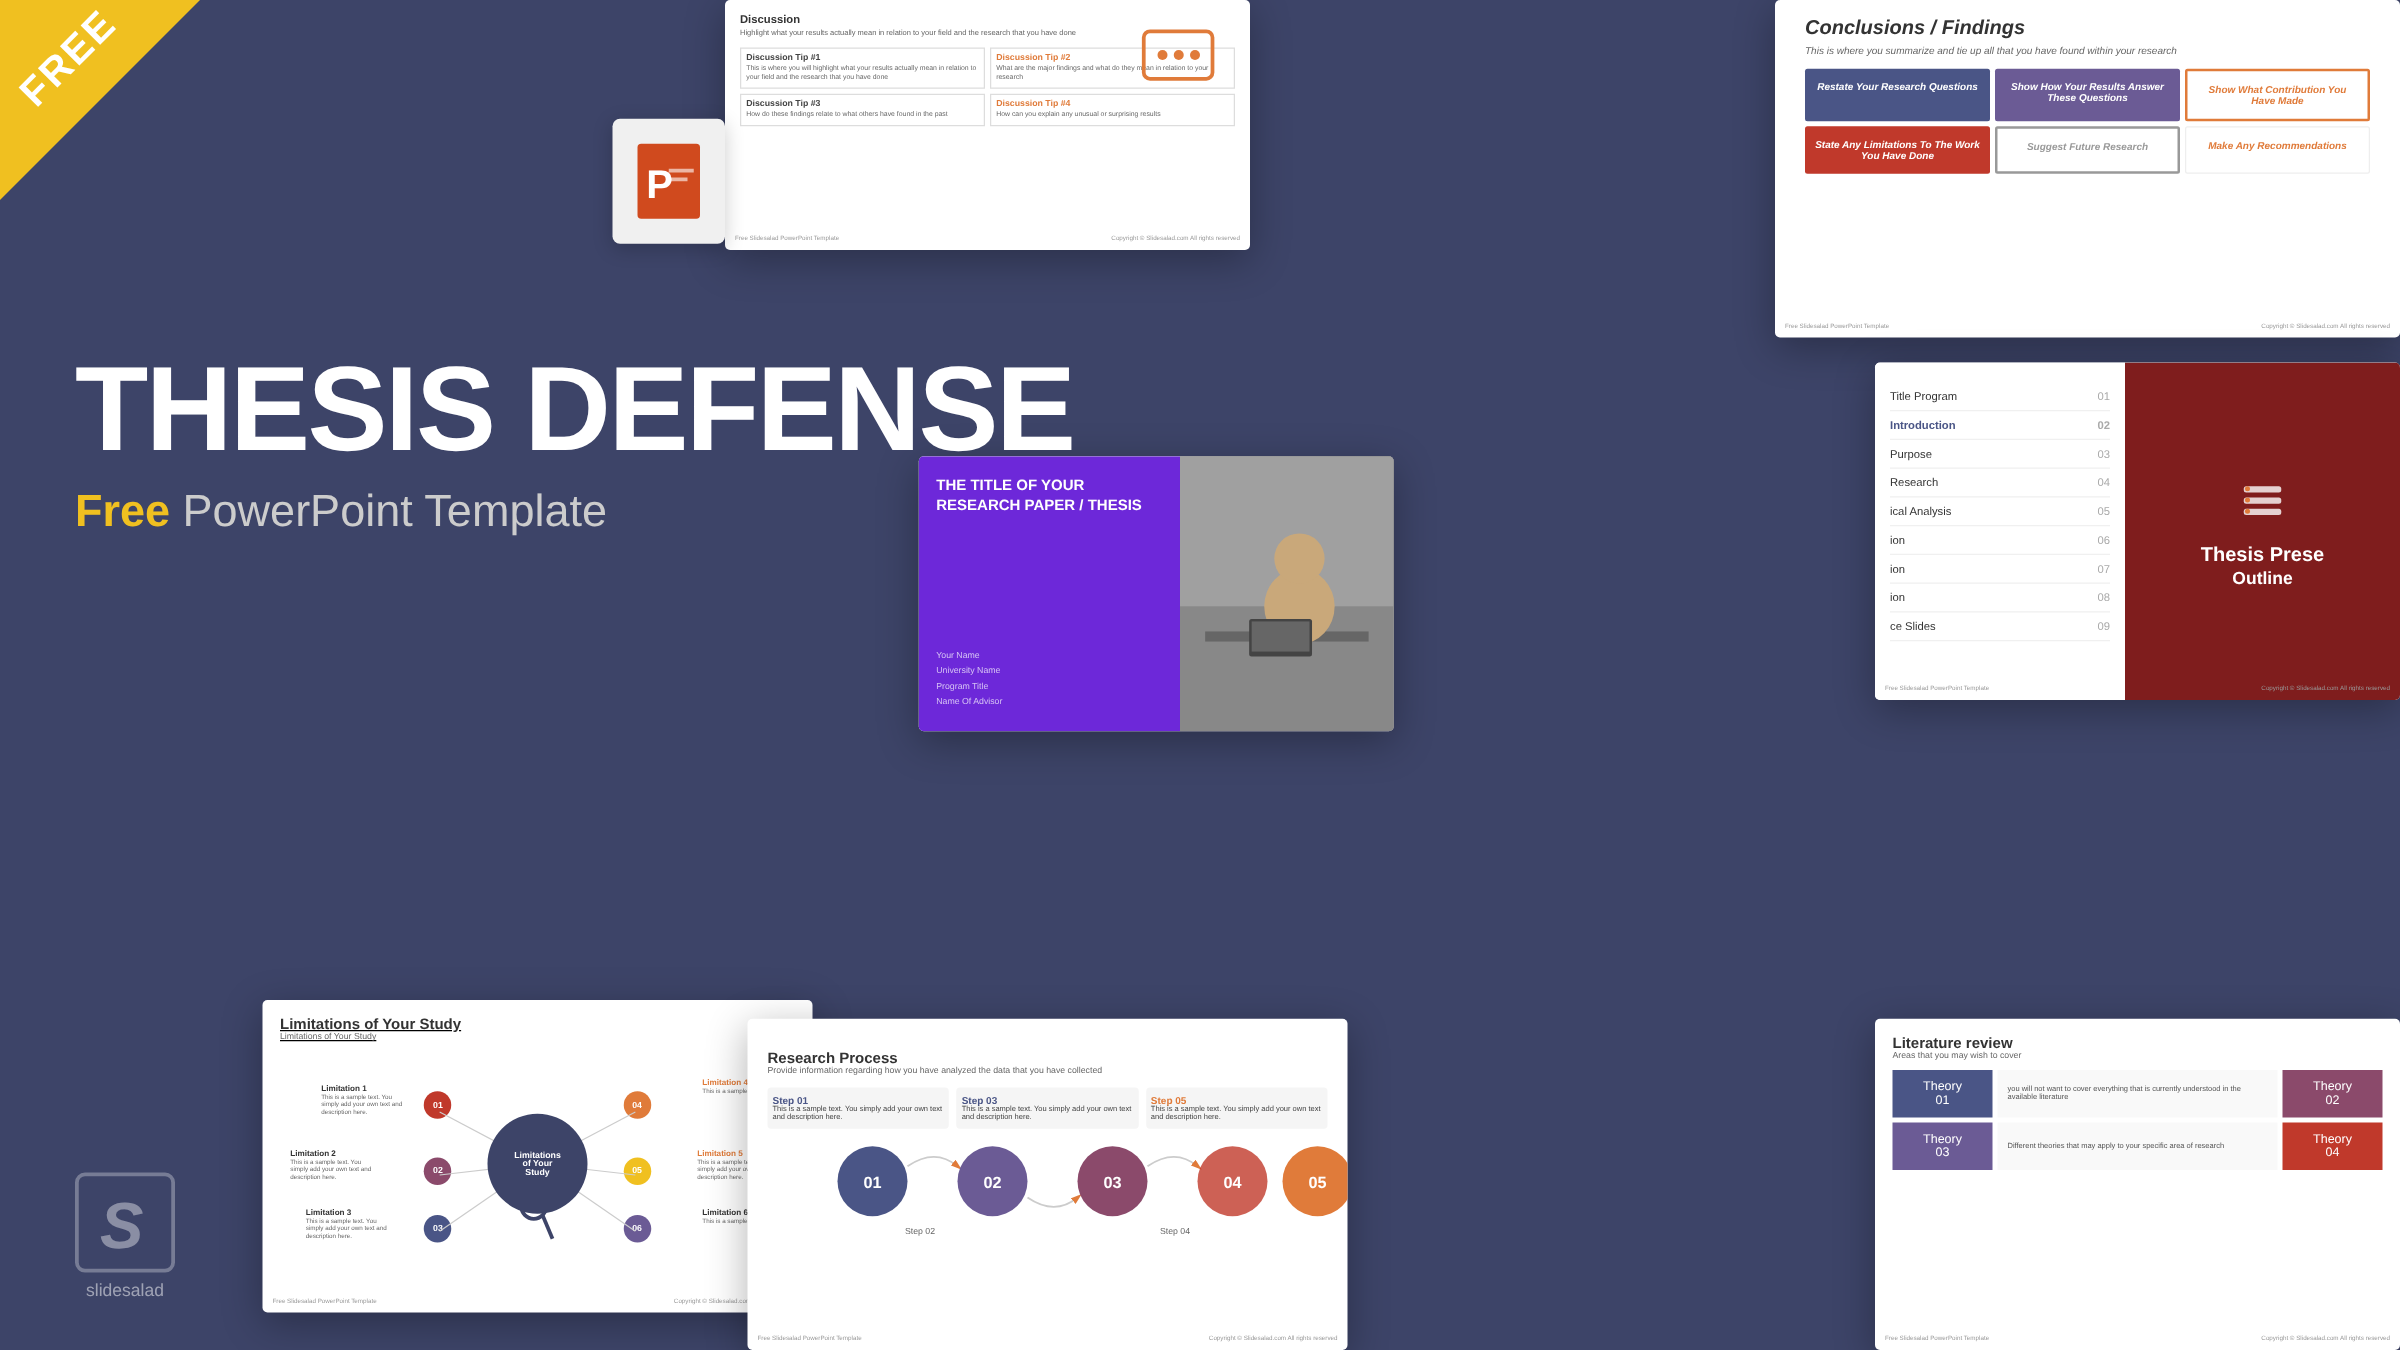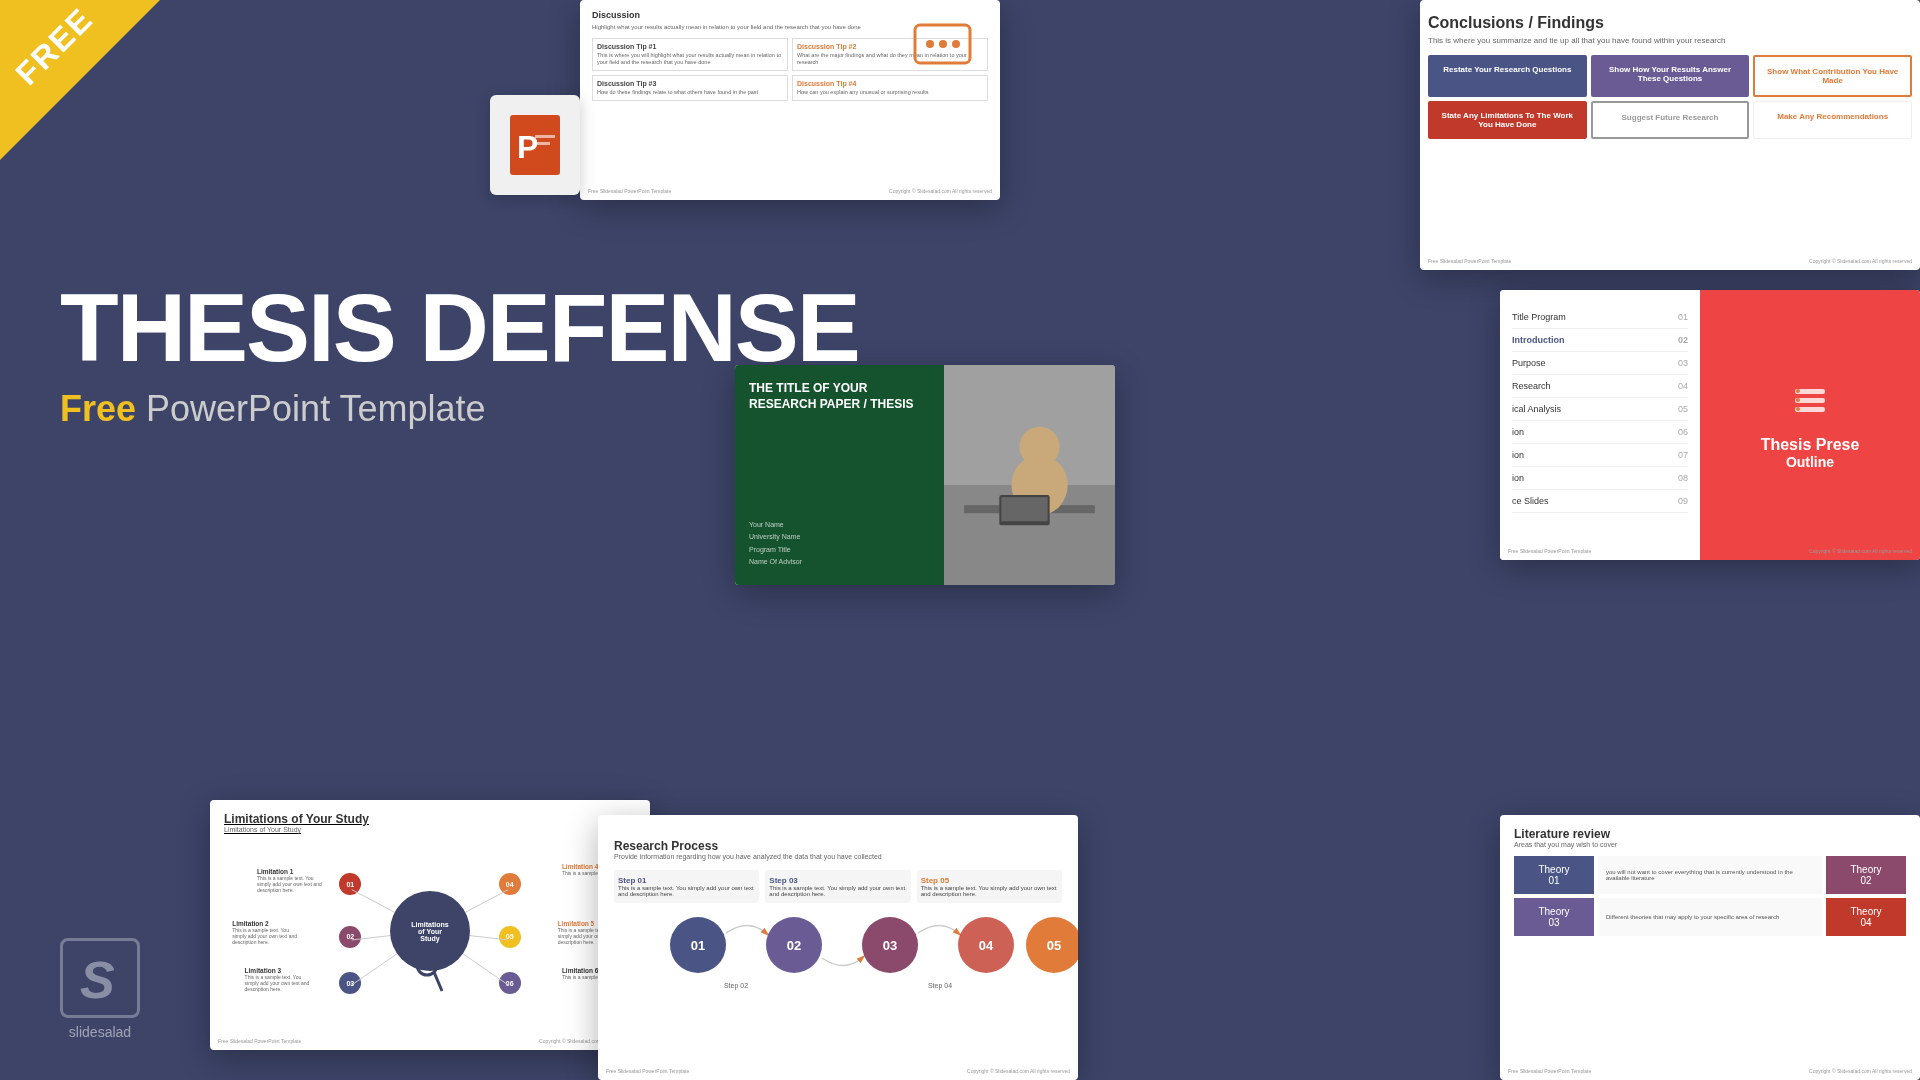--- a/index.html
+++ b/index.html
@@ -148,21 +148,22 @@
 
     
     .slide-conclusions {
       top: 0px;
       right: 0px;
       width: 500px;
       height: 270px;
       z-index: 5;
     }
     .slide-conclusions-inner {
-      padding: 14px 8px;
+      padding: 14px 24px;
+      font-style: italic;
     }
     .slide-conclusions-inner .slide-title-sm {
       font-size: 16px;
       font-weight: 700;
       color: #333;
       margin-bottom: 4px;
     }
     .slide-conclusions-inner .slide-subtitle-sm {
       font-size: 8px;
       color: #666;
@@ -208,21 +209,21 @@
       padding: 6px 0;
       border-bottom: 1px solid #f0f0f0;
       font-size: 9px;
       color: #333;
     }
     .outline-item .num { color: #aaa; }
     .slide-outline-right {
       width: 220px;
       height: 100%;
       float: left;
-      background: #ef4444;
+      background: #7f1d1d;
       display: flex;
       flex-direction: column;
       align-items: center;
       justify-content: center;
       color: white;
       font-size: 18px;
       font-weight: 700;
       text-align: center;
       padding: 20px;
     }
@@ -234,21 +235,21 @@
       width: 380px;
       height: 220px;
       z-index: 6;
     }
     .slide-title-main-inner {
       display: flex;
       height: 100%;
     }
     .slide-title-left {
       width: 55%;
-      background: #14532d;
+      background: #6d28d9;
       padding: 16px 14px;
       display: flex;
       flex-direction: column;
       justify-content: space-between;
     }
     .slide-title-left .research-title {
       color: white;
       font-size: 12px;
       font-weight: 900;
       line-height: 1.3;

